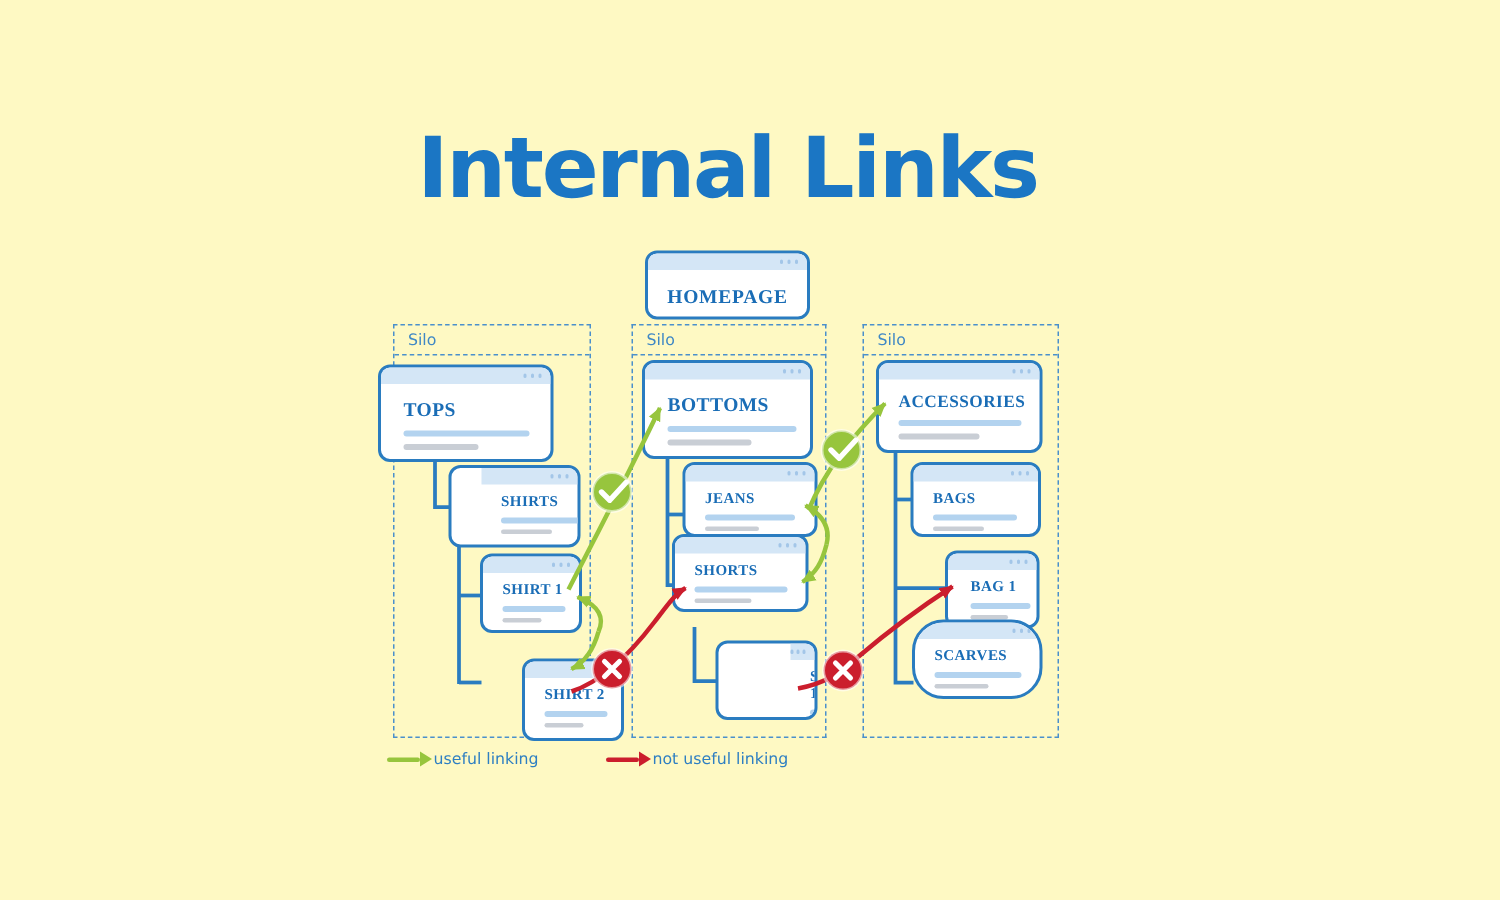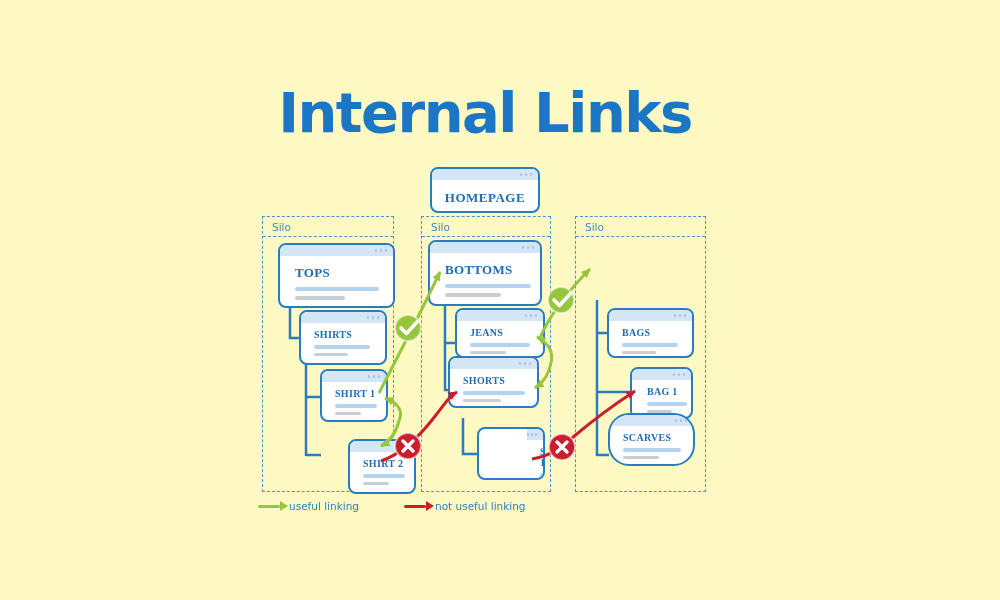--- a/index.html
+++ b/index.html
@@ -88,31 +88,31 @@
 
   <div class="card home" style="left:430px;top:167px;width:110px;height:46px;">
     <div class="card-header">
         <span class="dot"></span>
         <span class="dot"></span>
         <span class="dot"></span>
       </div>
     <div class="card-title">HOMEPAGE</div>
   </div>
 
-  <div class="card lg" style="left:278px;top:243px;width:117px;height:65px;">
+  <div class="card lg" style="left:252px;top:243px;width:117px;height:65px;">
     <div class="card-header">
         <span class="dot"></span>
         <span class="dot"></span>
         <span class="dot"></span>
       </div>
     <div class="card-title">TOPS</div>
     <div class="line blue" style="width:84px;"></div>
     <div class="line gray" style="width:50px;"></div>
   </div>
-  <div class="card sm" style="left:299px;top:310px;width:88px;height:55px;">
+  <div class="card sm" style="left:299px;top:310px;width:88px;height:55px;padding-left:20px;">
     <div class="card-header">
         <span class="dot"></span>
         <span class="dot"></span>
         <span class="dot"></span>
       </div>
     <div class="card-title">SHIRTS</div>
     <div class="line blue" style="width:56px;"></div>
     <div class="line gray" style="width:34px;"></div>
   </div>
   <div class="card sm" style="left:320px;top:369px;width:68px;height:53px;">
@@ -170,20 +170,30 @@
     <div class="card-header">
         <span class="dot"></span>
         <span class="dot"></span>
         <span class="dot"></span>
       </div>
     <div class="card-title">SHORTS 1</div>
     <div class="line blue" style="width:42px;"></div>
 
   </div>
 
+  <div class="card lg" style="left:584px;top:240px;width:111px;height:62px;">
+    <div class="card-header">
+        <span class="dot"></span>
+        <span class="dot"></span>
+        <span class="dot"></span>
+      </div>
+    <div class="card-title" style="font-size:11.5px;padding-left:13px;">ACCESSORIES</div>
+    <div class="line blue" style="width:82px;margin-left:13px;"></div>
+    <div class="line gray" style="width:54px;margin-left:13px;"></div>
+  </div>
   <div class="card sm" style="left:607px;top:308px;width:87px;height:50px;">
     <div class="card-header">
         <span class="dot"></span>
         <span class="dot"></span>
         <span class="dot"></span>
       </div>
     <div class="card-title">BAGS</div>
     <div class="line blue" style="width:56px;"></div>
     <div class="line gray" style="width:34px;"></div>
   </div>

